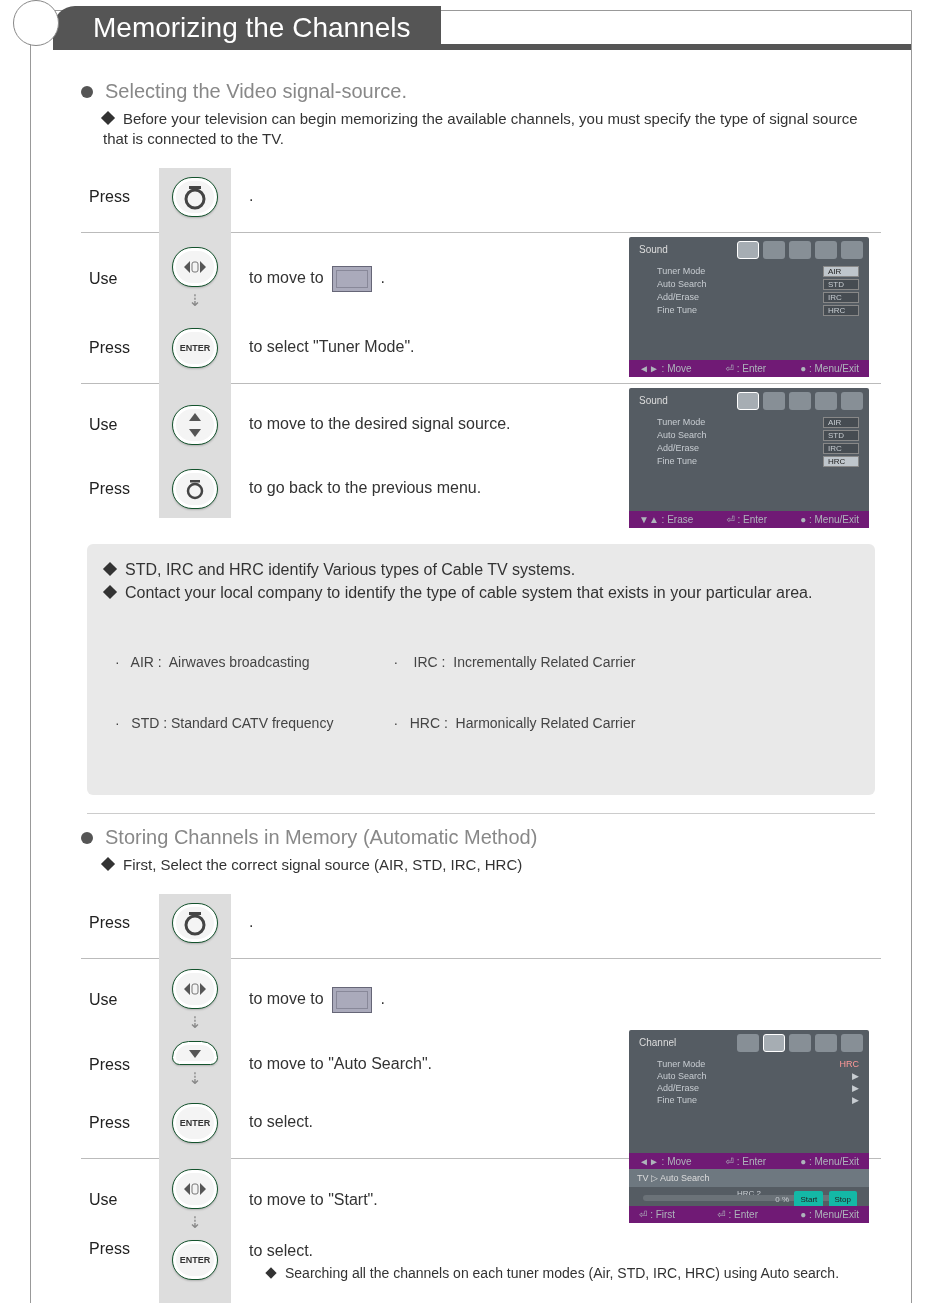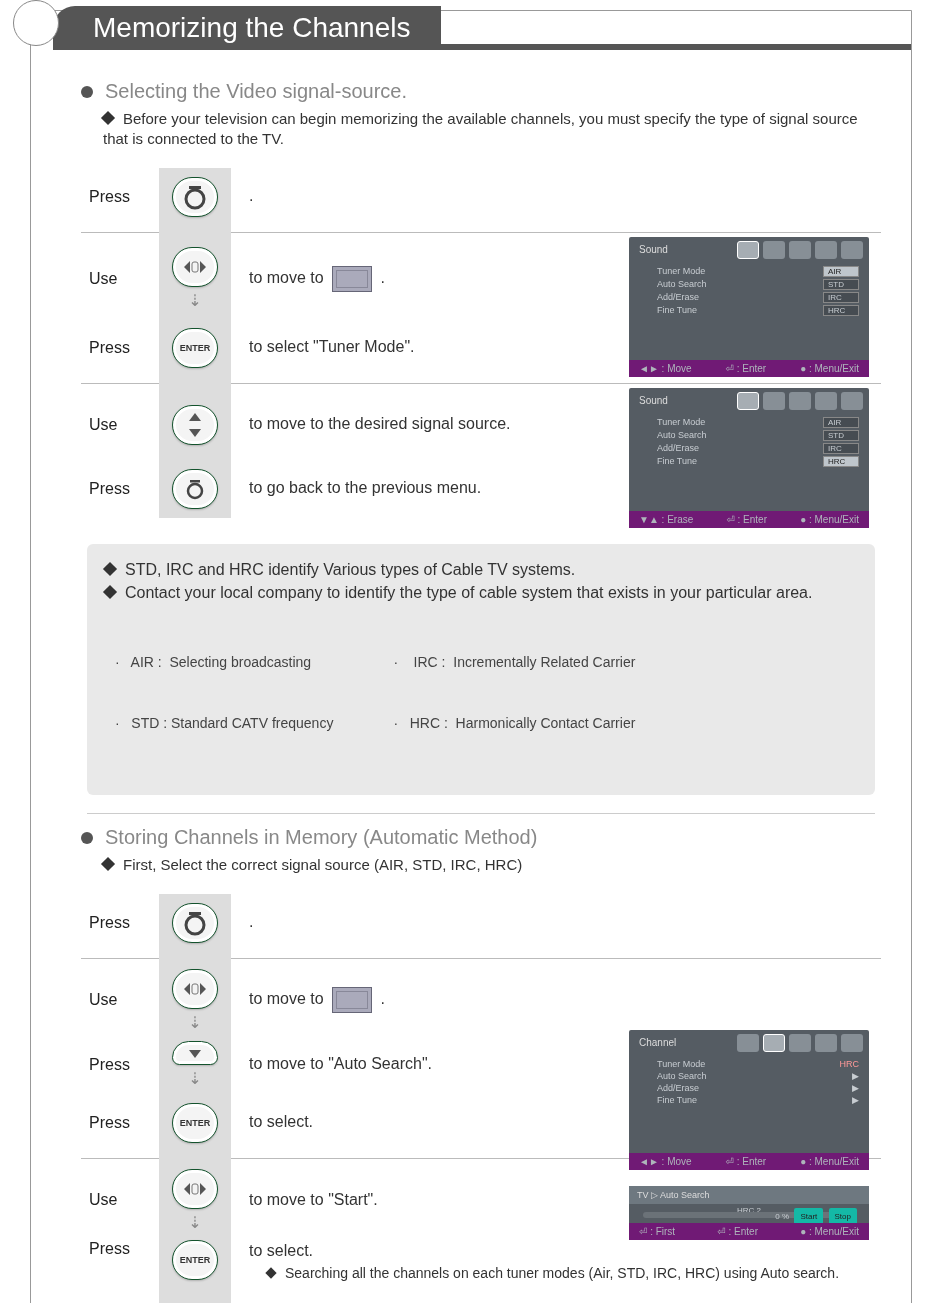--- a/index.html
+++ b/index.html
@@ -370,26 +370,26 @@
           </div>
         <div class="desc">to go back to the previous menu.</div>
       </div>
     </div>
 
     <div class="note-box">
       <div><span class="diamond"></span><span>STD, IRC and HRC identify Various types of Cable TV systems.</span></div>
       <div><span class="diamond"></span><span>Contact your local company to identify the type of cable system that exists in your particular area.</span></div>
       <div class="note-defs">
         <div>
-          <div>·   AIR :  Selecting broadcasting</div>
+          <div>·   AIR :  Airwaves broadcasting</div>
           <div>·   STD : Standard CATV frequency</div>
         </div>
         <div>
           <div>·    IRC :  Incrementally Related Carrier</div>
-          <div>·   HRC :  Harmonically Contact Carrier</div>
+          <div>·   HRC :  Harmonically Related Carrier</div>
         </div>
       </div>
     </div>
 
     <hr class="thin-hr">
 
     <div class="subhead">
       <span class="bullet"></span>
       <span>Storing Channels in Memory (Automatic Method)</span>
     </div>
@@ -494,21 +494,21 @@
           <span class="pill">
             <svg width="30" height="18">
                 <path d="M4 9 L10 3 L10 15 Z M26 9 L20 3 L20 15 Z" fill="#555"></path>
                 <rect x="12" y="4" width="6" height="10" rx="2" fill="none" stroke="#777"></rect>
               </svg>
           </span>
           <span class="arrow-down">⇣</span>
         </div>
         <div class="desc">to move to "Start".</div>
 
-        <div class="osd small side-osd osd-progress" style="top:17px">
+        <div class="osd small side-osd osd-progress" style="top:0">
           <div style="padding:4px 8px;font-size:9px;color:#ddd;background:#6e7880">TV ▷ Auto Search</div>
           <div style="text-align:center;font-size:8px;padding-top:2px">HRC    2</div>
           <div class="bar"></div>
           <div style="position:absolute;right:12px;top:22px;font-size:8px">
             <span>0 %</span>
             <span class="btnsm">Start</span>
             <span class="btnsm">Stop</span>
           </div>
           <div class="foot">
               <span>⏎ : First</span>

